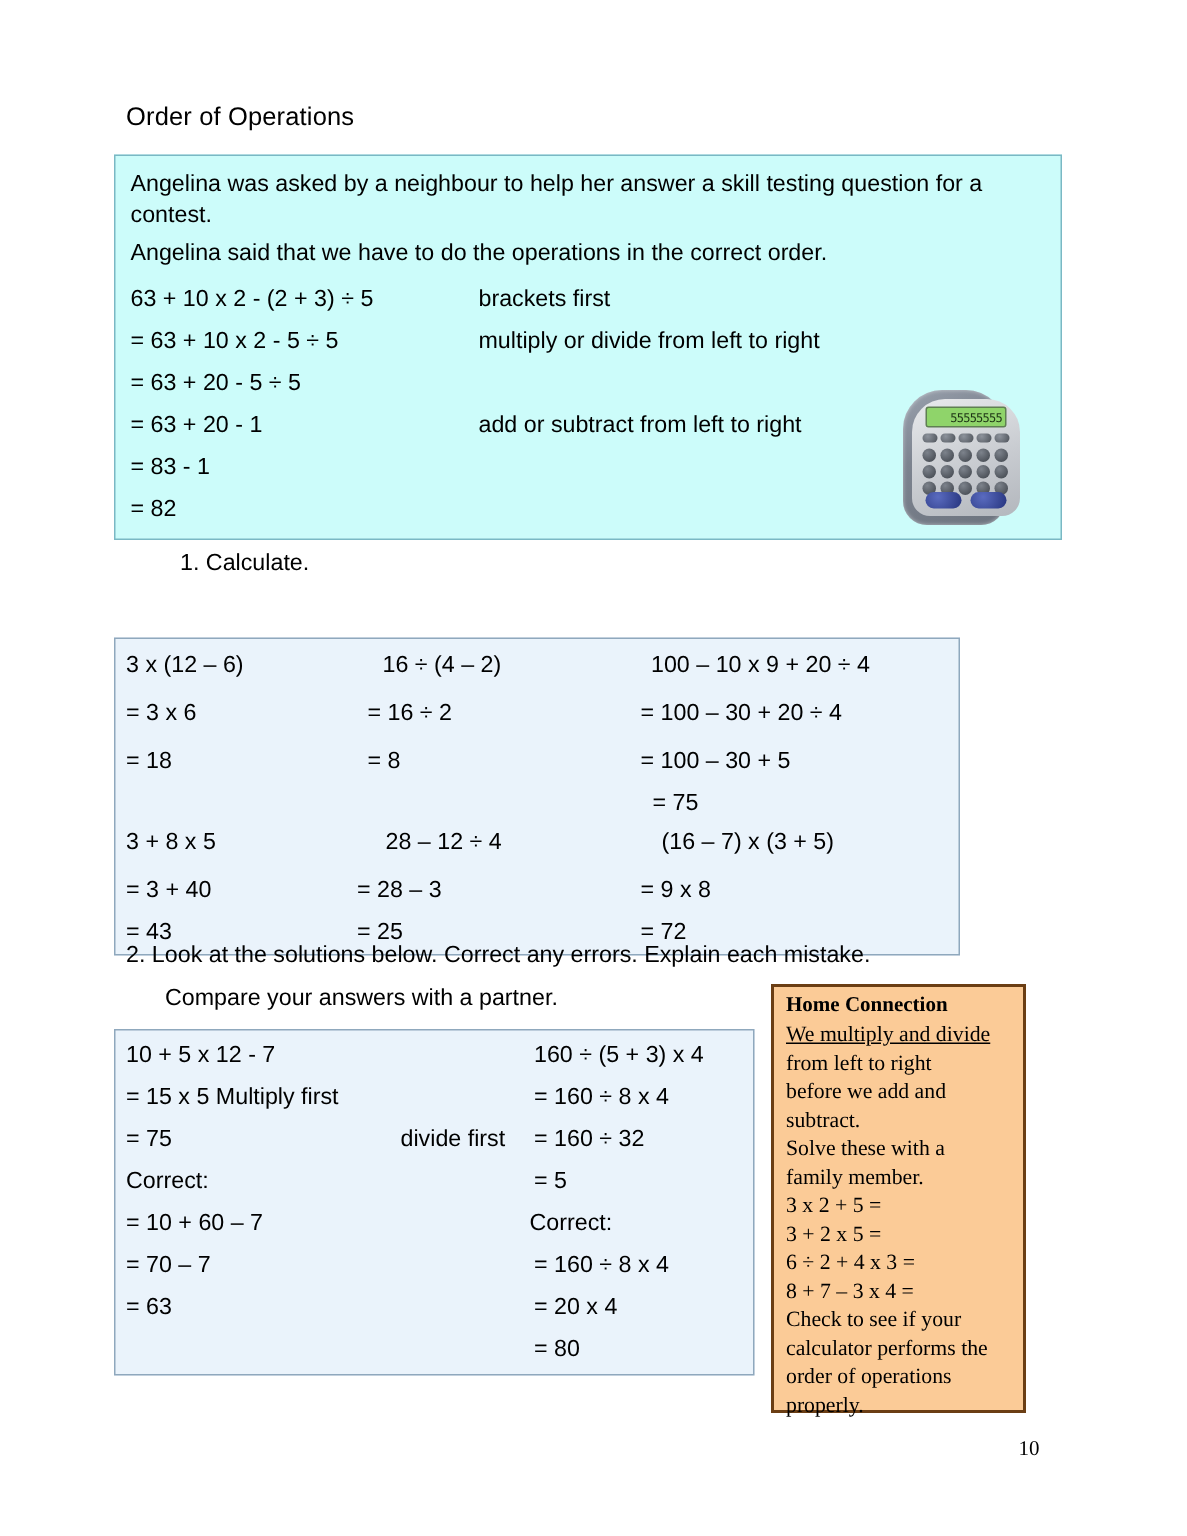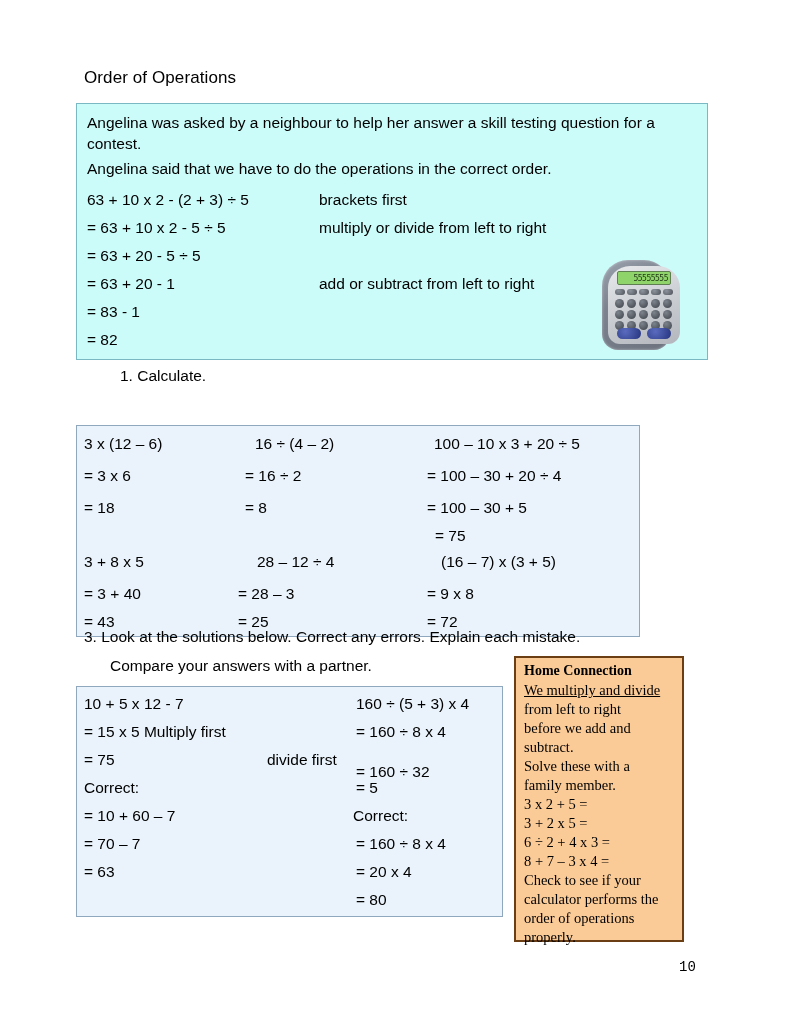--- a/index.html
+++ b/index.html
@@ -202,21 +202,21 @@
     left: 8px;
     font-size: 14.5px;
     white-space: nowrap;
   }
 
   
   .page-number {
     position: absolute;
     left: 679px;
     top: 959px;
-    font-family: Liberation Mono, monospace;
+    font-family: Liberation Serif, serif;
     font-size: 14px;
   }
 </style>
 </head>
 <body>
 
 <div class="page">
 
   <div class="page-title">Order of Operations</div>
 
@@ -296,47 +296,47 @@
     <div class="ex-line" style="left:7px;  top:159px;">=  3 + 40</div>
     <div class="ex-line" style="left:7px;  top:187px;">=  43</div>
 
     <div class="ex-line" style="left:178px; top:9px;">16 ÷ (4 – 2)</div>
     <div class="ex-line" style="left:168px; top:41px;">=  16 ÷ 2</div>
     <div class="ex-line" style="left:168px; top:73px;">=  8</div>
     <div class="ex-line" style="left:180px; top:127px;">28 – 12 ÷ 4</div>
     <div class="ex-line" style="left:161px; top:159px;">= 28 – 3</div>
     <div class="ex-line" style="left:161px; top:187px;">=  25</div>
 
-    <div class="ex-line" style="left:357px; top:9px;">100 – 10 x 3 + 20 ÷ 5</div>
+    <div class="ex-line" style="left:357px; top:9px;">100 – 10 x 9 + 20 ÷ 4</div>
     <div class="ex-line" style="left:350px; top:41px;">=  100 – 30 + 20 ÷ 4</div>
     <div class="ex-line" style="left:350px; top:73px;">=  100 – 30 + 5</div>
     <div class="ex-line" style="left:358px; top:101px;">=  75</div>
     <div class="ex-line" style="left:364px; top:127px;">(16 – 7) x (3 + 5)</div>
     <div class="ex-line" style="left:350px; top:159px;">=  9 x 8</div>
     <div class="ex-line" style="left:350px; top:187px;">=  72</div>
   </div>
 
-  <div class="q-prompt" style="left:84px;  top:628px;">3.   Look at the solutions below.  Correct any errors.  Explain each mistake.</div>
+  <div class="q-prompt" style="left:84px;  top:628px;">2.   Look at the solutions below.  Correct any errors.  Explain each mistake.</div>
   <div class="q-prompt" style="left:110px; top:657px;">Compare your answers with a partner.</div>
 
   <div class="ex-box" id="q2-box">
 
     <div class="ex-line" style="left:7px; top:8px;">10 + 5 x 12 - 7</div>
     <div class="ex-line" style="left:7px; top:36px;">= 15 x 5   Multiply first</div>
     <div class="ex-line" style="left:7px; top:64px;">= 75</div>
     <div class="ex-line" style="left:7px; top:92px;">Correct:</div>
     <div class="ex-line" style="left:7px; top:120px;">= 10 + 60 – 7</div>
     <div class="ex-line" style="left:7px; top:148px;">= 70 – 7</div>
     <div class="ex-line" style="left:7px; top:176px;">= 63</div>
 
     <div class="ex-line" style="left:190px; top:64px;">divide first</div>
 
     <div class="ex-line" style="left:279px; top:8px;">160 ÷ (5 + 3) x 4</div>
     <div class="ex-line" style="left:279px; top:36px;">= 160 ÷ 8 x 4</div>
-    <div class="ex-line" style="left:279px; top:64px;margin-top:12px;">= 160 ÷ 32</div>
+    <div class="ex-line" style="left:279px; top:64px;">= 160 ÷ 32</div>
     <div class="ex-line" style="left:279px; top:92px;">= 5</div>
     <div class="ex-line" style="left:276px; top:120px;">Correct:</div>
     <div class="ex-line" style="left:279px; top:148px;">=  160 ÷ 8 x 4</div>
     <div class="ex-line" style="left:279px; top:176px;">=  20 x 4</div>
     <div class="ex-line" style="left:279px; top:204px;">=  80</div>
   </div>
 
   <div class="home-box">
     <div class="home-title">Home Connection</div>
     <div class="home-line" style="top:24px;text-decoration:underline;">We multiply and divide</div>

